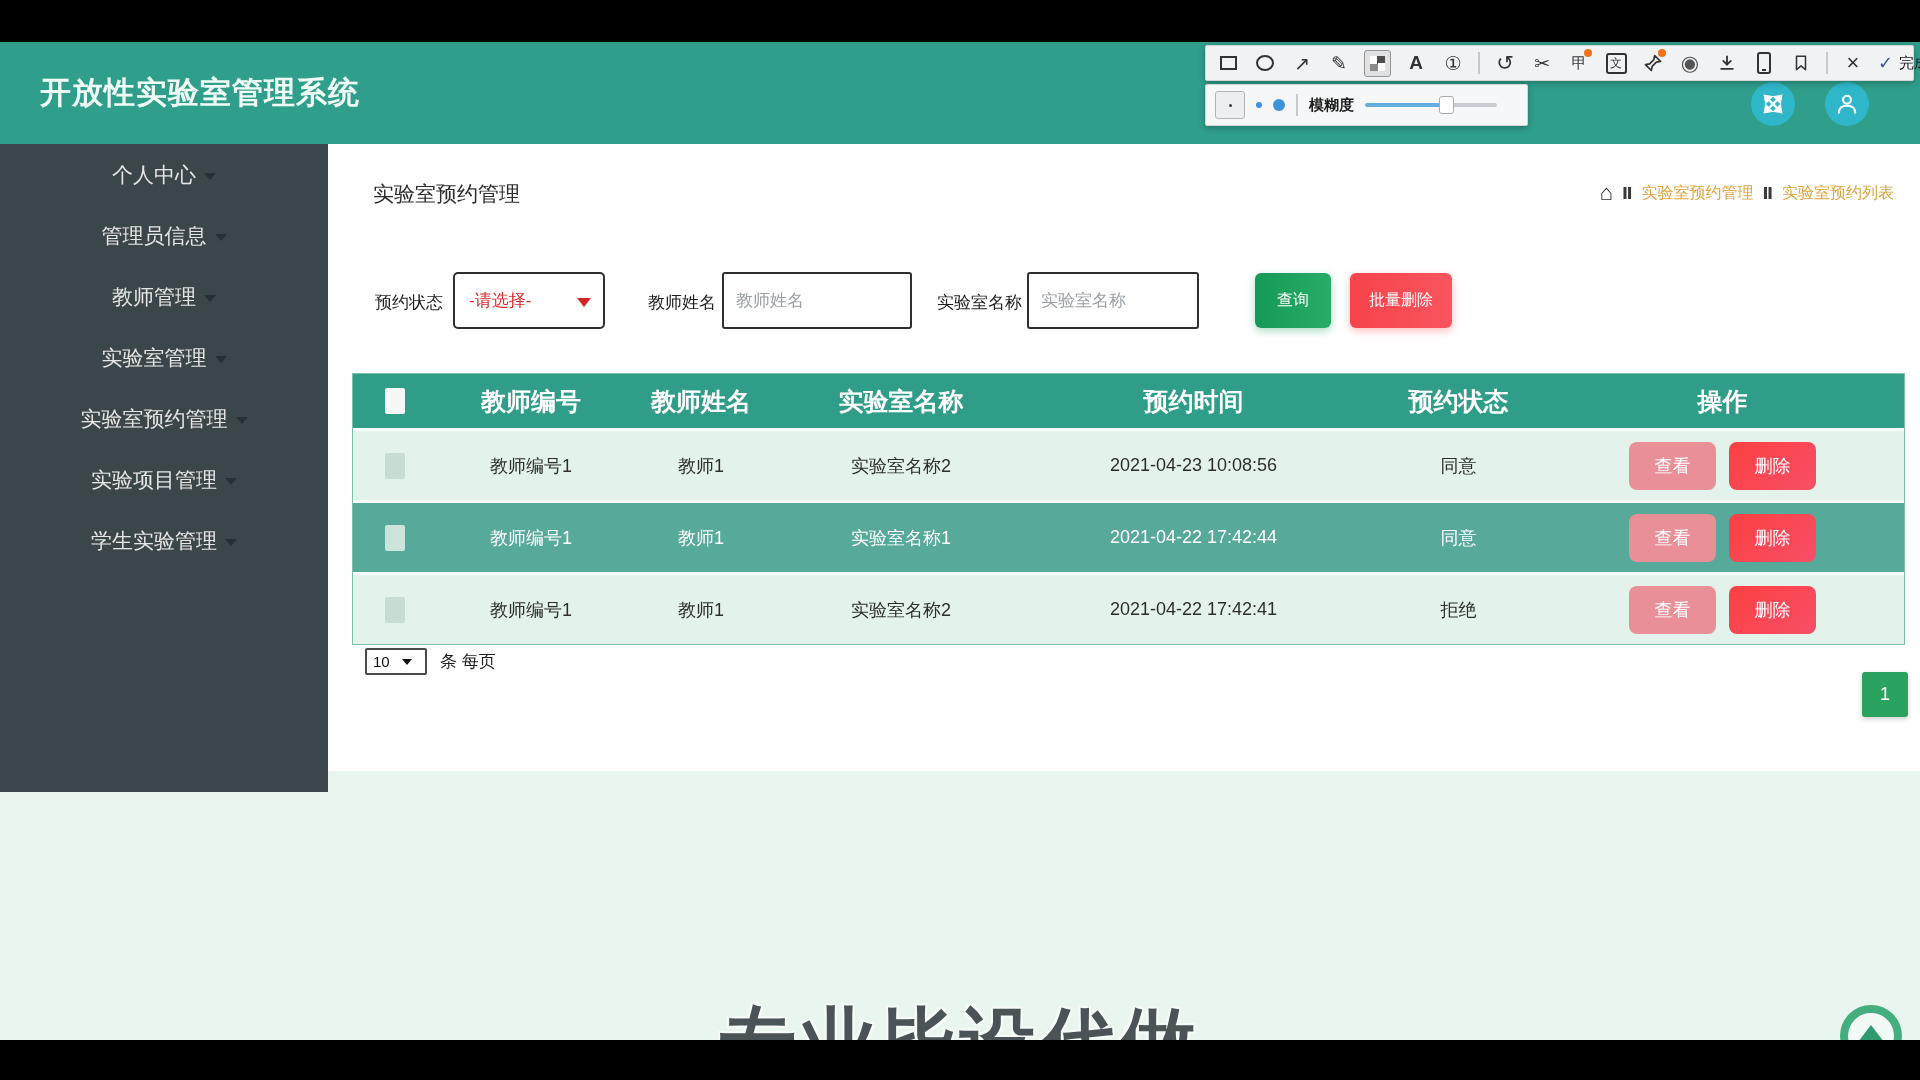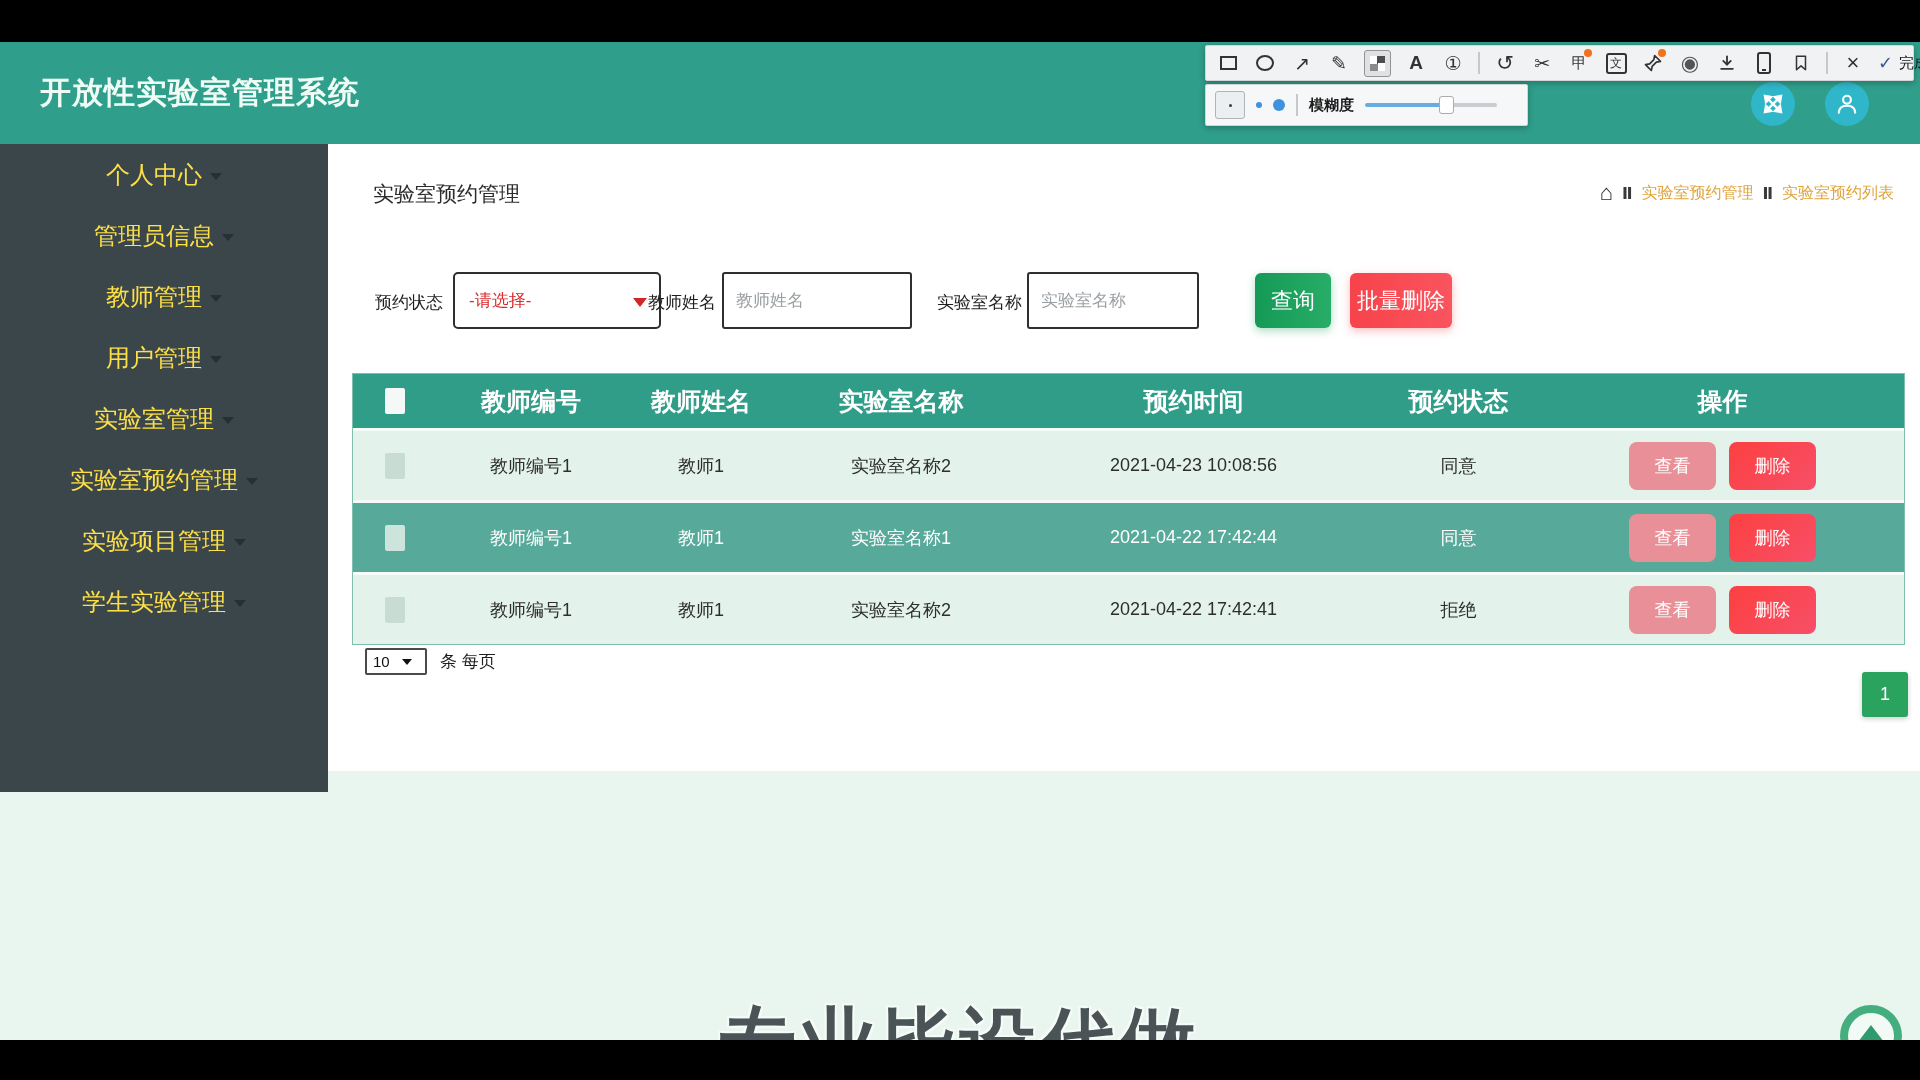--- a/index.html
+++ b/index.html
@@ -14,21 +14,21 @@
   
   .app-header { position:absolute; left:0; top:42px; width:1920px; height:102px; background:#2f9e8a; z-index:10; }
   .app-title  { position:absolute; left:40px; top:30px; font-size:31px; font-weight:bold; color:#eefcf5; letter-spacing:1px; }
 
   .circle-btn { position:absolute; width:44px; height:44px; border-radius:50%; background:#2fb6c9; z-index:20;
                 display:flex; align-items:center; justify-content:center; }
   .circle-btn svg { display:block; }
 
   
   .sidebar { position:absolute; left:0; top:144px; width:328px; height:648px; background:#3b464b; z-index:15; }
-  .side-item { height:61px; display:flex; align-items:center; justify-content:center; color:#fde047; font-size:24px; cursor:pointer;text-align:center; }
+  .side-item { height:61px; display:flex; align-items:center; justify-content:center; color:#e5e5e5; font-size:21px; cursor:pointer;text-align:center; }
   .side-item .caret { width:0; height:0; border-left:6px solid transparent; border-right:6px solid transparent;
                       border-top:7px solid #262f33; margin-left:8px; margin-top:4px; }
 
   
   .footer-band { position:absolute; left:0; top:771px; width:1920px; height:269px; background:#e9f6ef; z-index:5; overflow:hidden; }
   .watermark { position:absolute; left:0; top:222px; width:1920px; text-align:center; font-size:76px; font-weight:800;
                color:#4a5356; letter-spacing:4px;
                text-shadow:-2px -2px 0 #f7fbf8, 2px -2px 0 #f7fbf8, -2px 2px 0 #f7fbf8, 2px 2px 0 #f7fbf8; }
   .back-top { position:absolute; left:1840px; top:1005px; width:62px; height:62px; border-radius:50%;
               background:#f1faf5; border:8px solid #45ae7f; z-index:30; }
@@ -37,29 +37,29 @@
 
   
   .page-title { position:absolute; left:373px; top:180px; font-size:21px; color:#2b2b2b; z-index:12; }
   .breadcrumb { position:absolute; right:26px; top:182px; display:flex; align-items:center; gap:9px; font-size:16px; z-index:12; }
   .breadcrumb .home { font-size:22px; color:#2b2b2b; line-height:1; }
   .breadcrumb .sep { color:#3a3a3a; font-weight:bold; }
   .breadcrumb a { color:#e0a33c; text-decoration:none; }
 
   
   .flabel { position:absolute; font-size:17px; color:#1f1f1f; top:291px; z-index:12; }
-  .fselect { position:absolute; left:453px; top:272px; width:208px; height:57px; border:2px solid #2f2f2f; border-radius:5px;
+  .fselect { position:absolute; left:453px; top:272px; width:152px; height:57px; border:2px solid #2f2f2f; border-radius:5px;
              background:#fff; display:flex; align-items:center; padding:0 14px; z-index:12; cursor:pointer; }
   .fselect .val { color:#d92b2b; font-size:17px; }
   .fselect .sel-caret { position:absolute; right:12px; top:24px; width:0; height:0;
              border-left:7px solid transparent; border-right:7px solid transparent; border-top:9px solid #cf2626; }
   .finput { position:absolute; top:272px; height:57px; border:2px solid #2f2f2f; border-radius:3px; background:#fff;
             font-size:17px; color:#333; padding:0 12px; z-index:12; font-family:inherit; }
   .finput::placeholder { color:#9aa0a3; }
-  .btn { position:absolute; top:273px; height:55px; border:none; border-radius:6px; color:#fff; font-size:22px;
+  .btn { position:absolute; top:273px; height:55px; border:none; border-radius:6px; color:#fff; font-size:16px;
          z-index:12; cursor:pointer; font-family:inherit; }
   .btn-search { left:1255px; width:76px; background:linear-gradient(90deg,#149a56,#27ad67); box-shadow:0 3px 8px rgba(20,154,86,.35); }
   .btn-batch  { left:1350px; width:102px; background:linear-gradient(90deg,#f7434b,#fa545e); box-shadow:0 3px 8px rgba(247,67,75,.35); }
 
   
   .table { position:absolute; left:352px; top:373px; width:1553px; z-index:12; border:1px solid #7fbfae; background:#f6fbf8; }
   .trow { display:grid; grid-template-columns:98px 160px 180px 220px 365px 165px auto; align-items:center; }
   .thead { height:54px; background:#2f9d88; color:#fff; font-weight:bold; font-size:25px; }
   .tbody-row { height:72px; font-size:18px; color:#2e2e2e; background:#e3f3eb; border-top:3px solid #f6fbf8; }
   .tbody-row.hl { background:#57a99a; color:#fff; }
@@ -224,24 +224,20 @@
       </div>
     <div class="side-item">
         <span>管理员信息</span>
         <span class="caret"></span>
       </div>
     <div class="side-item">
         <span>教师管理</span>
         <span class="caret"></span>
       </div>
     <div class="side-item">
-        <span>用户管理</span>
-        <span class="caret"></span>
-      </div>
-    <div class="side-item">
         <span>实验室管理</span>
         <span class="caret"></span>
       </div>
     <div class="side-item">
         <span>实验室预约管理</span>
         <span class="caret"></span>
       </div>
     <div class="side-item">
         <span>实验项目管理</span>
         <span class="caret"></span>

